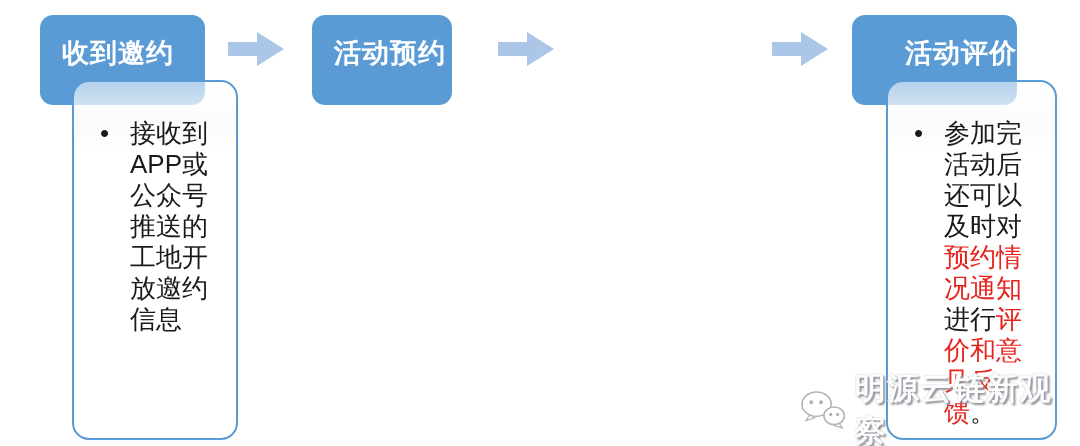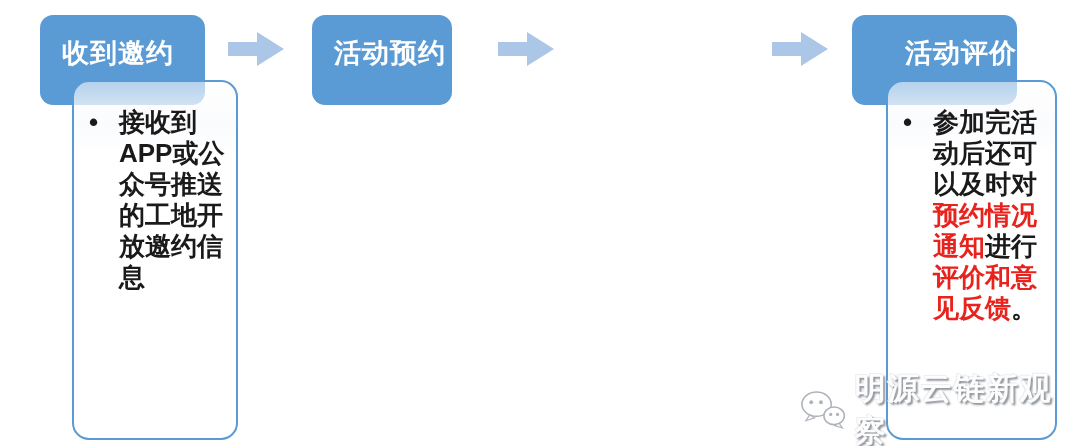--- a/index.html
+++ b/index.html
@@ -39,25 +39,25 @@
        rgba(255,255,255,0.55) 0px,
        rgba(250,251,253,0.88) 42px,
        #ffffff 72px);
     z-index:2;
   }
   .c1{left:72px;width:166px;}
   .c2{left:344px;width:164px;}
   .c3{left:616px;width:174px;}
   .c4{left:886px;width:171px;}
   .body{
-    margin:1px;
+    margin:12px;
     padding:24px 6px 0 14px;
     font-size:26px;
     line-height:31px;
-    font-weight:bold;
+    font-weight:normal;
     color:#1a1a1a;
     word-break:break-word;
   }
   .body .hang{
     display:block;
     padding-left:30px;
     text-indent:-30px;
   }
   .bullet{display:inline-block;width:30px;text-indent:0;}
   

